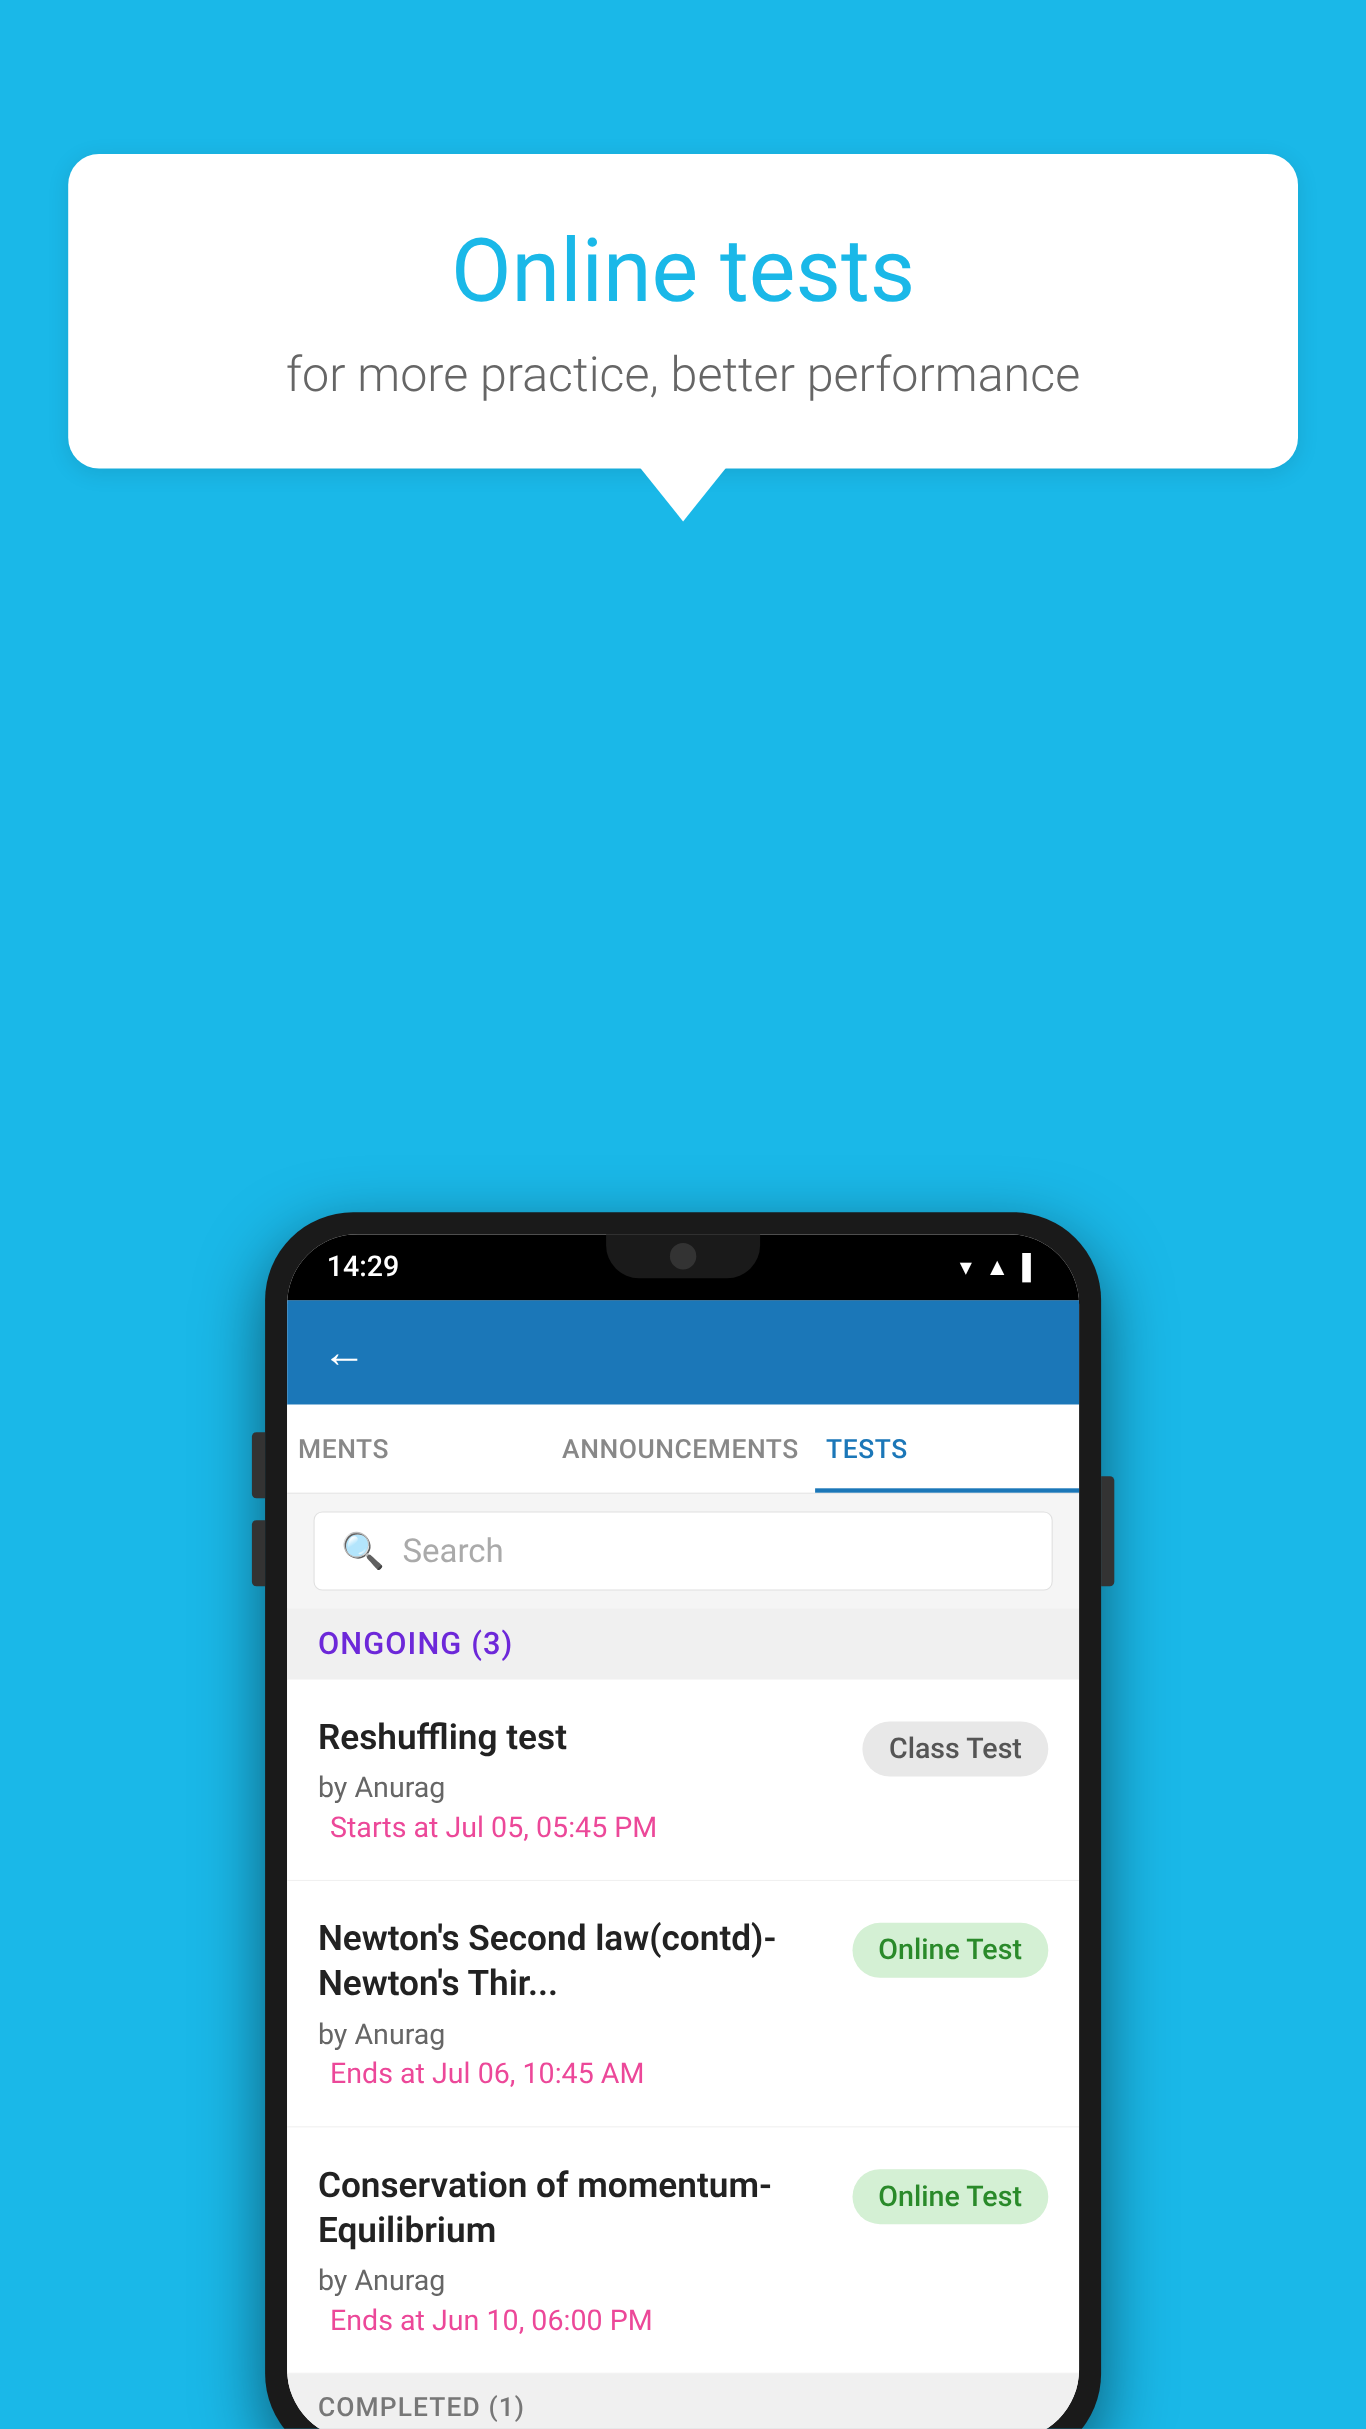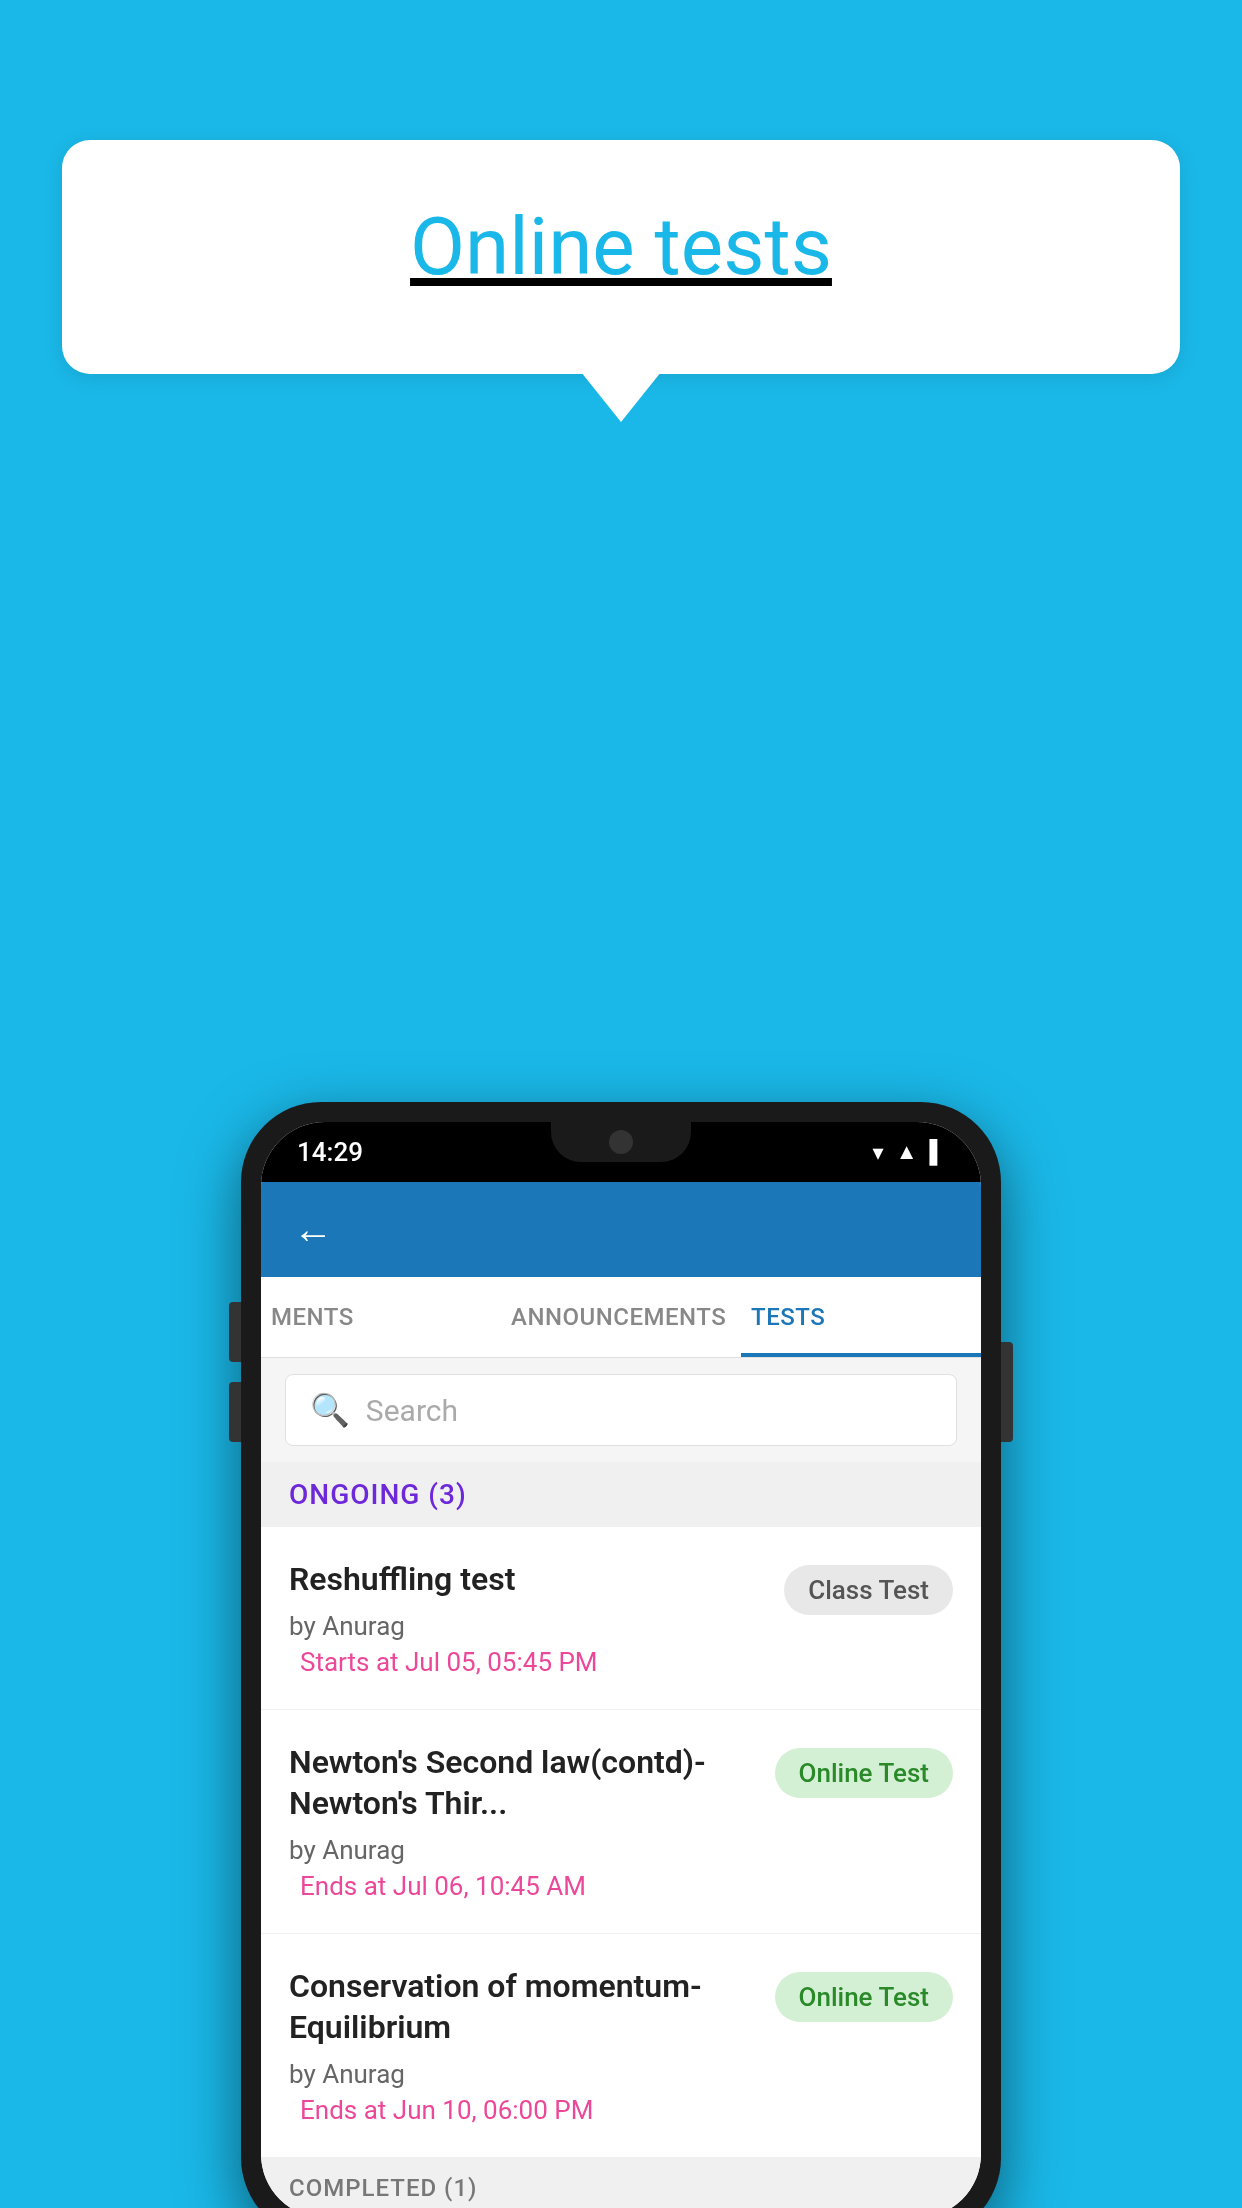--- a/index.html
+++ b/index.html
@@ -16,21 +16,20 @@
 
     
     .speech-bubble-container {
       position: absolute;
       top: 140px;
       left: 62px;
       right: 62px;
       display: flex;
       flex-direction: column;
       align-items: center;
-      text-decoration: underline;
     }
 
     .speech-bubble {
       background: white;
       border-radius: 28px;
       padding: 60px 80px;
       width: 100%;
       text-align: center;
       box-shadow: 0 4px 20px rgba(0,0,0,0.1);
     }
@@ -319,20 +318,21 @@
       font-weight: 500;
       letter-spacing: 1px;
     }
   </style>
 </head>
 <body>
 
 <div class="speech-bubble-container">
   <div class="speech-bubble">
     <div class="speech-bubble-title">Online tests</div>
+    <div class="speech-bubble-subtitle">for more practice, better performance</div>
   </div>
   <div class="speech-bubble-arrow"></div>
 </div>
 
 <div class="phone-wrapper">
   <div class="phone-outer">
 
     <div class="phone-side-btn-left"></div>
     <div class="phone-side-btn-left2"></div>
     <div class="phone-side-btn-right"></div>

